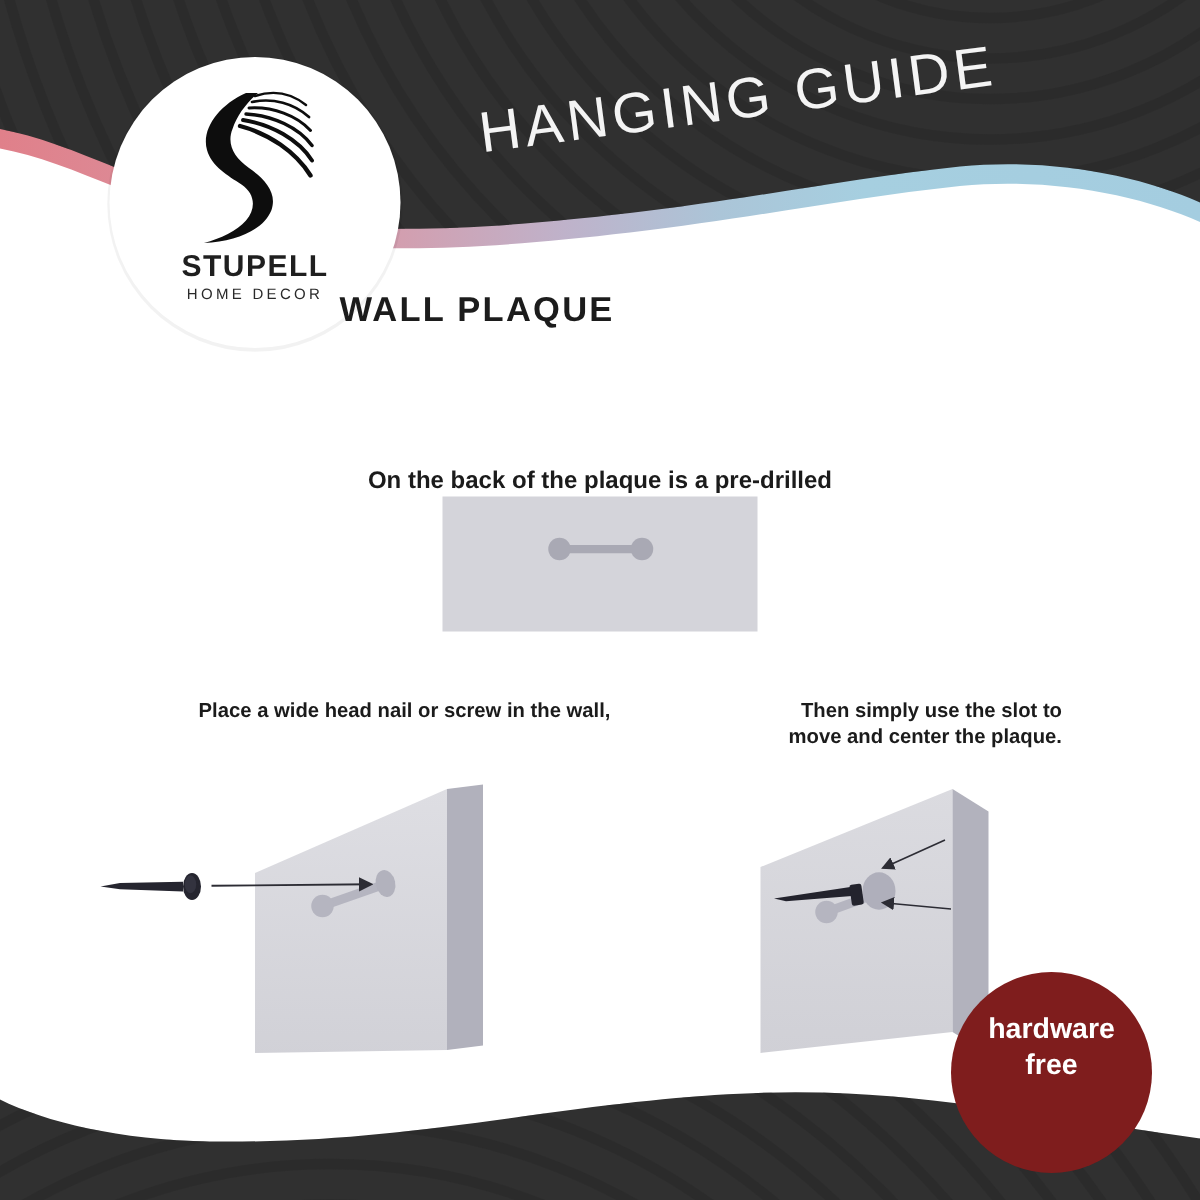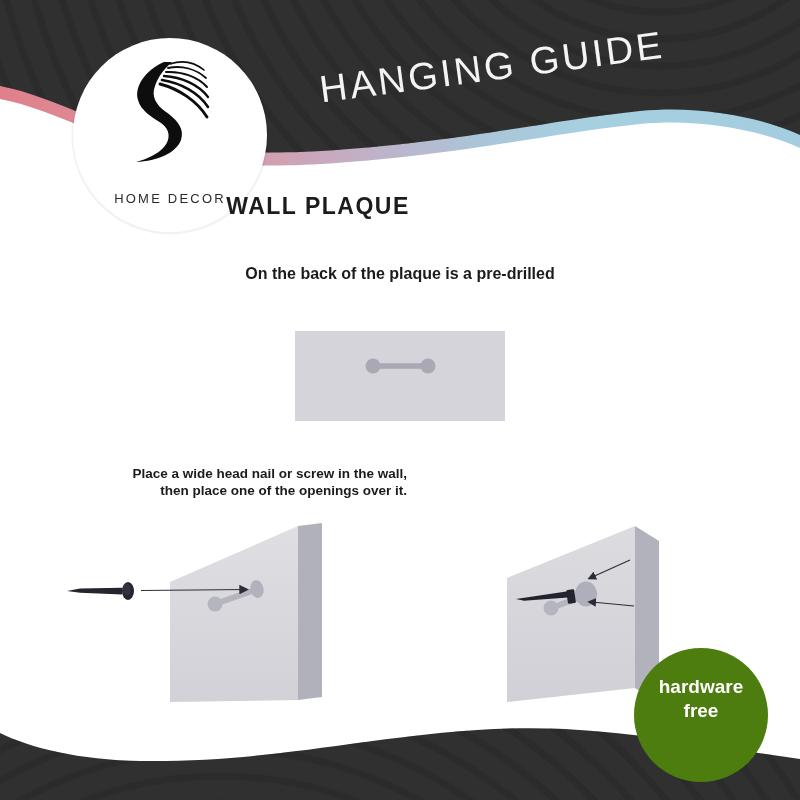--- a/index.html
+++ b/index.html
@@ -13,41 +13,41 @@
     left:292px;top:46px;width:400px;text-align:center;
     transform:rotate(-7.5deg);
     color:#f4f4f4;font-size:38px;font-weight:500;letter-spacing:3px;white-space:nowrap;
   }
   .logo-brand{
     left:73px;top:167px;width:194px;text-align:center;
     color:#1f1f1f;font-size:20px;font-weight:600;letter-spacing:1px;
   }
   .logo-sub{
     left:73px;top:191px;width:194px;text-align:center;
-    color:#2a2a2a;font-size:13px;font-weight:500;letter-spacing:2.2px;
+    color:#2a2a2a;font-size:10px;font-weight:500;letter-spacing:2.2px;
   }
   .section-title{
     left:0;top:193px;width:636px;text-align:center;
     color:#1c1c1c;font-size:23px;font-weight:600;letter-spacing:1.5px;
   }
   .intro{
     left:0;top:263px;width:800px;text-align:center;
     color:#1b1b1b;font-size:16px;font-weight:600;line-height:22px;
   }
-  .intro span{display:block;}
+  .intro span{display:block;margin-top:47px;}
   .caption{
     color:#1b1b1b;font-size:13.5px;font-weight:600;line-height:17px;text-align:right;
   }
   .caption span{display:block;}
   .caption-left{left:47px;top:465px;width:360px;}
   .caption-right{left:458px;top:465px;width:250px;}
   .badge{
     position:absolute;z-index:3;
     left:634px;top:648px;width:134px;height:134px;border-radius:50%;
-    background:#4d7c0f;
+    background:#7f1d1d;
     color:#ffffff;font-size:19px;font-weight:600;line-height:24px;text-align:center;
     box-sizing:border-box;padding-top:27px;
   }
   .badge span{display:block;}
 </style>
 </head>
 <body>
 
 <div class="page">
 
@@ -184,32 +184,36 @@
         <circle cx="220" cy="1160" r="654"></circle>
           <circle cx="220" cy="1160" r="681"></circle>
         <circle cx="220" cy="1160" r="708"></circle>
           <circle cx="220" cy="1160" r="735"></circle>
       </g>
     </g>
   </svg>
 
   <div class="txt hanging-title">HANGING GUIDE</div>
 
+  <div class="txt logo-brand">STUPELL</div>
   <div class="txt logo-sub">HOME DECOR</div>
 
   <div class="txt section-title">WALL PLAQUE</div>
 
   <div class="txt intro">
     <span>On the back of the plaque is a pre-drilled</span>
   </div>
 
   <div class="txt caption caption-left">
     <span>Place a wide head nail or screw in the wall,</span>
-    <span>then place one of the openings over it.</span>
-  </div>
-
+  </div>
+
+  <div class="txt caption caption-right">
+    <span>Then simply use the slot to</span>
+    <span>move and center the plaque.</span>
+  </div>
 
   <div class="badge">
     <span>hardware</span>
     <span>free</span>
   </div>
 
 </div>
 
 </body></html>

